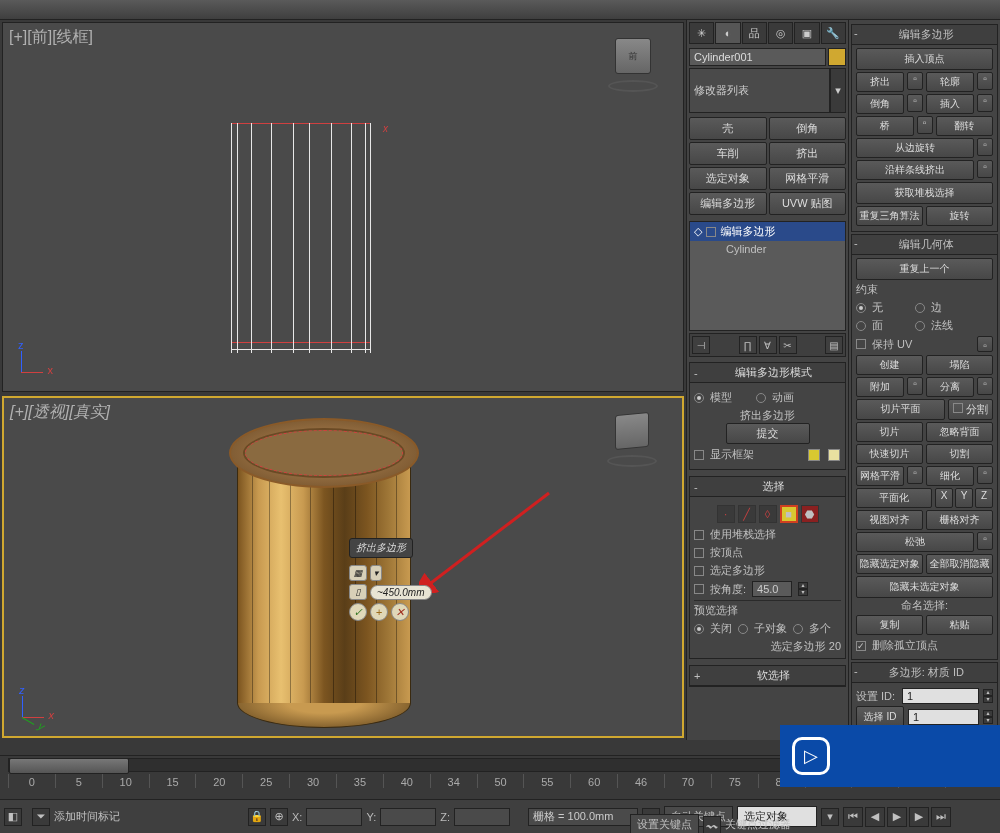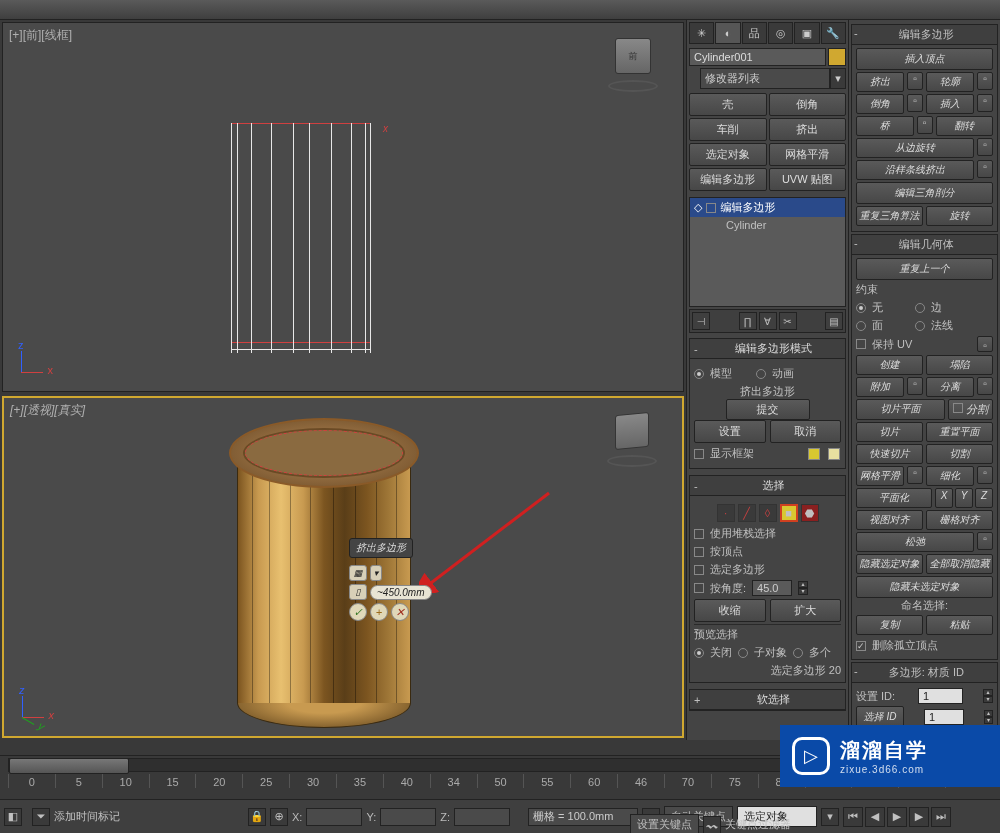--- a/index.html
+++ b/index.html
@@ -2,21 +2,21 @@
 <html><head>
 <meta charset="utf-8">
 <style>
 * { margin: 0; padding: 0; box-sizing: border-box; font-family: "Microsoft YaHei", sans-serif; font-size: 11px; }
 body { background: #393939; color: #c0c0c0; width: 1000px; height: 833px; overflow: hidden; position: relative; }
 .titlebar { height: 20px; background: linear-gradient(#5a5a5a,#3f3f3f); border-bottom: 1px solid #222; }
 .main { display: flex; height: 720px; }
 .viewports { flex: 1; display: flex; flex-direction: column; background: #393939; }
 .vp { position: relative; border: 1px solid #222; margin: 2px; background: #4a4a4a; }
 .vp.active { border: 2px solid #d0a830; }
-.vp-label { position: absolute; top: 4px; left: 6px; color: #b0b0b0; font-size: 12px; }
+.vp-label { position: absolute; top: 4px; left: 6px; color: #b0b0b0; font-size: 16px; }
 .vp-top { height: 370px; }
 .vp-bottom { flex: 1; font-style: italic; }
 .wireframe-box { position: absolute; left: 228px; top: 100px; width: 140px; height: 230px; }
 .wireframe-box .vline { position: absolute; top: 0; bottom: 0; width: 1px; background: #e8e8e8; }
 .wireframe-box .hline { position: absolute; left: 0; right: 0; height: 1px; background: #e8e8e8; }
 .wireframe-box .red-top { position: absolute; left: 0; right: 0; height: 1px; background: #d04040; top: 0;}
 .wireframe-box .red-bot { position: absolute; left: 0; right: 0; height: 1px; background: #d04040; bottom: 10px;}
 .x-axis-lbl { position: absolute; left: 380px; top: 100px; color: #d04040; font-style: italic; font-size: 10px; }
 .axis-gizmo { position: absolute; bottom: 8px; left: 8px; width: 40px; height: 40px; }
 .axis-gizmo .z { position: absolute; bottom: 10px; left: 10px; width: 1px; height: 22px; background: #3060ff; }
@@ -51,21 +51,21 @@
 
 
 .cmdpanel { width: 162px; background:#444; border-left:1px solid #222; display:flex; flex-direction:column; padding:2px; }
 .tabrow { display:flex; gap:1px; height:22px; margin-bottom:2px;}
 .tabico { flex:1; background:#3a3a3a; border:1px solid #222; display:flex; align-items:center; justify-content:center; color:#ccc;}
 .tabico.active { background:#565656; }
 .name-row { display:flex; gap:2px; margin:2px 0;}
 .name-field { flex:1; background:#5a5a5a; border:1px solid #222; padding:2px 4px; color:#ddd;}
 .color-sw { width:18px; background:#d0a830; border:1px solid #222;}
 .modlist-row { display:flex; }
-.modlist { flex:1; background:#4a4a4a; border:1px solid #222; padding:2px 4px; color:#ccc;margin-left:11px;}
+.modlist { flex:1; background:#4a4a4a; border:1px solid #222; padding:14px 4px; color:#ccc;}
 .dd-btn { width:16px; background:#3a3a3a; border:1px solid #222; color:#ccc; display:flex; align-items:center; justify-content:center;}
 .btn-grid { display:grid; grid-template-columns:1fr 1fr; gap:2px; margin:4px 0;}
 .pbtn { background: linear-gradient(#5a5a5a,#474747); border:1px solid #222; padding:3px 0; text-align:center; color:#ddd; border-radius:2px;}
 .stack { background:#5a5a5a; border:1px solid #222; height:110px; margin:2px 0; font-size:11px;}
 .stack-row { padding:2px 4px; display:flex; align-items:center; gap:4px;}
 .stack-row.sel { background:#2a4a8a; color:#fff;}
 .stack-ico { width:10px; height:10px; border:1px solid #888; display:inline-block;}
 .stack-tools { display:flex; gap:2px; padding:2px; justify-content:space-between; border:1px solid #222; background:#3f3f3f; margin-bottom:2px;}
 .stool { width:18px; height:18px; background:#3f3f3f; border:1px solid #222; display:flex; align-items:center; justify-content:center; font-size:10px;}
 .stool.sep { flex:1; background:none; border:none;}
@@ -96,24 +96,24 @@
 hr.sep { border:none; border-top:1px solid #2a2a2a; margin:2px 0;}
 
 
 .farpanel { width: 152px; background:#444; border-left:1px solid #222; padding:2px;}
 .fp-roll { border:1px solid #222; margin:2px 0;}
 .fp-hd { background:#3f3f3f; text-align:center; padding:2px; border-bottom:1px solid #222;}
 .fp-body { padding:3px 4px;}
 .mini2 { display:flex; gap:3px; margin:2px 0;}
 .mini2 .pbtn { flex:1; padding:2px 0;}
 .mini2 .pbtn.sq { flex:0 0 16px; padding:0; height:18px;}
-.fp .pbtn { font-size:10px;font-style:italic; }
+.fp .pbtn { font-size:10px; }
 .xyz { display:flex; gap:2px;}
 .xyz .pbtn{ flex:0 0 18px; padding:1px 0;}
-.idrow { display:flex; align-items:center; gap:20px; margin:2px 0;}
+.idrow { display:flex; align-items:center; gap:4px; margin:2px 0;}
 .idrow .lbl { flex:0 0 42px;}
 .idrow .spin { flex:1; background:#e0e0e0; color:#222; text-align:left;}
 
 
 .timeline { position:absolute; left:0; right:0; bottom:34px; height:44px; background:#393939; border-top:1px solid #222; padding-top:2px;}
 .slider-track { height:14px; margin:0 8px 2px 8px; position:relative; background:#2f2f2f; border:1px solid #222;}
 .slider-thumb { position:absolute; left:0; top:-1px; width:120px; height:16px; background:linear-gradient(#777,#555); border:1px solid #222; border-radius:2px;}
 .ruler { display:flex; margin:0 8px; color:#aaa; font-size:10px; }
 .ruler span { flex:1; text-align:center; border-left:1px solid #555; padding-top:2px;}
 .statusbar { position:absolute; left:0; right:0; bottom:0; height:34px; background:#3f3f3f; border-top:1px solid #222; display:flex; align-items:center; padding:0 4px; gap:4px;}
@@ -289,24 +289,20 @@
       <div class="roll-body">
         <div class="rrow">
           <span class="radio on"></span>
             <span>模型</span>
           <span style="width:12px"></span>
           <span class="radio"></span>
             <span>动画</span>
         </div>
         <div class="cent">挤出多边形</div>
         <div class="cent"><div class="pbtn" style="display:inline-block;padding:2px 30px">提交</div></div>
-        <div class="two">
-          <div class="pbtn">设置</div>
-          <div class="pbtn">取消</div>
-        </div>
         <div class="rrow">
           <span class="chk"></span>
           <span>显示框架</span>
           <span style="flex:1"></span>
           <span class="sw-y"></span>
           <span class="sw-y" style="background:#e8e0a0"></span>
         </div>
       </div>
     </div>
 
@@ -337,24 +333,20 @@
           </div>
         <div class="rrow">
           <span class="chk"></span>
           <span>按角度:</span>
           <span class="spin">45.0</span>
           <span class="spin-ud">
               <span>▴</span>
               <span>▾</span>
             </span>
         </div>
-        <div class="two">
-          <div class="pbtn">收缩</div>
-          <div class="pbtn">扩大</div>
-        </div>
         <hr class="sep">
         <div>预览选择</div>
         <div class="rrow">
           <span class="radio on"></span>
             <span>关闭</span>
           <span class="radio"></span>
             <span>子对象</span>
           <span class="radio"></span>
             <span>多个</span>
         </div>
@@ -394,21 +386,21 @@
             <div class="pbtn">翻转</div>
           </div>
         <div class="mini2">
             <div class="pbtn" style="flex:3">从边旋转</div>
             <div class="pbtn sq">▫</div>
           </div>
         <div class="mini2">
             <div class="pbtn" style="flex:3">沿样条线挤出</div>
             <div class="pbtn sq">▫</div>
           </div>
-        <div class="pbtn">编辑三角剖分</div>
+        <div class="pbtn">获取堆栈选择</div>
         <div class="mini2">
             <div class="pbtn">重复三角算法</div>
             <div class="pbtn">旋转</div>
           </div>
       </div>
     </div>
 
     <div class="fp-roll">
       <div class="fp-hd"><span style="float:left">-</span><span>编辑几何体</span></div>
       <div class="fp-body">
@@ -443,21 +435,21 @@
             <div class="pbtn sq">▫</div>
             <div class="pbtn">分离</div>
             <div class="pbtn sq">▫</div>
           </div>
         <div class="mini2">
             <div class="pbtn">切片平面</div>
             <div class="pbtn" style="flex:0 0 45px"><span class="chk"></span> <span>分割</span></div>
           </div>
         <div class="mini2">
             <div class="pbtn">切片</div>
-            <div class="pbtn">重置平面</div>
+            <div class="pbtn">忽略背面</div>
           </div>
         <div class="mini2">
             <div class="pbtn">快速切片</div>
             <div class="pbtn">切割</div>
           </div>
         <div class="mini2">
             <div class="pbtn">网格平滑</div>
             <div class="pbtn sq">▫</div>
             <div class="pbtn">细化</div>
             <div class="pbtn sq">▫</div>
@@ -589,17 +581,13 @@
   </div>
 </div>
 <div style="position:absolute;bottom:0;left:630px;display:flex;align-items:center;gap:4px;height:17px;z-index:20">
   <div class="autokey">设置关键点</div>
   <div class="stat-btn">〰</div>
   <span>关键点过滤器</span>
 </div>
 
 <div class="watermark">
   <div class="wm-ico">▷</div>
-  <div class="wm-txt">
-    <div class="wm-cn">溜溜自学</div>
-    <div class="wm-en">zixue.3d66.com</div>
-  </div>
 </div>
 
 </body></html>

